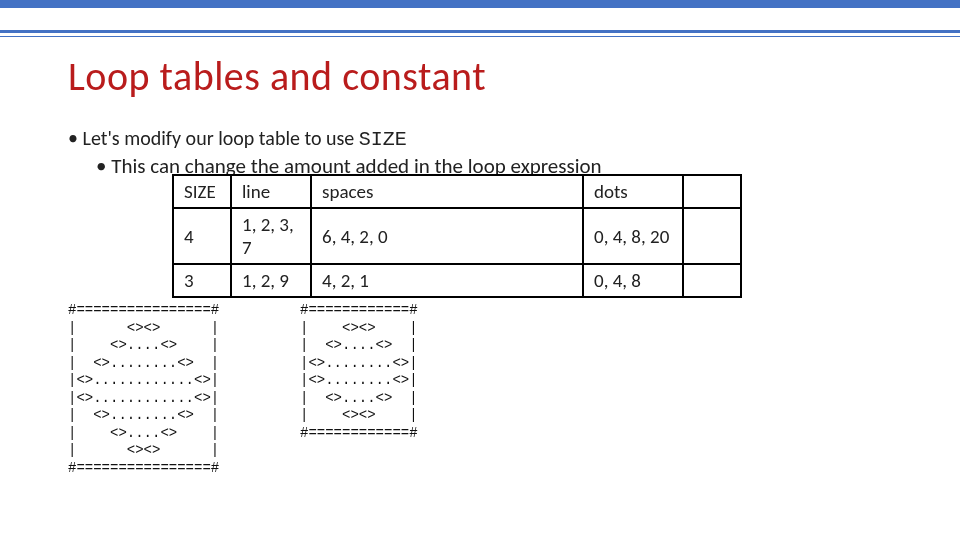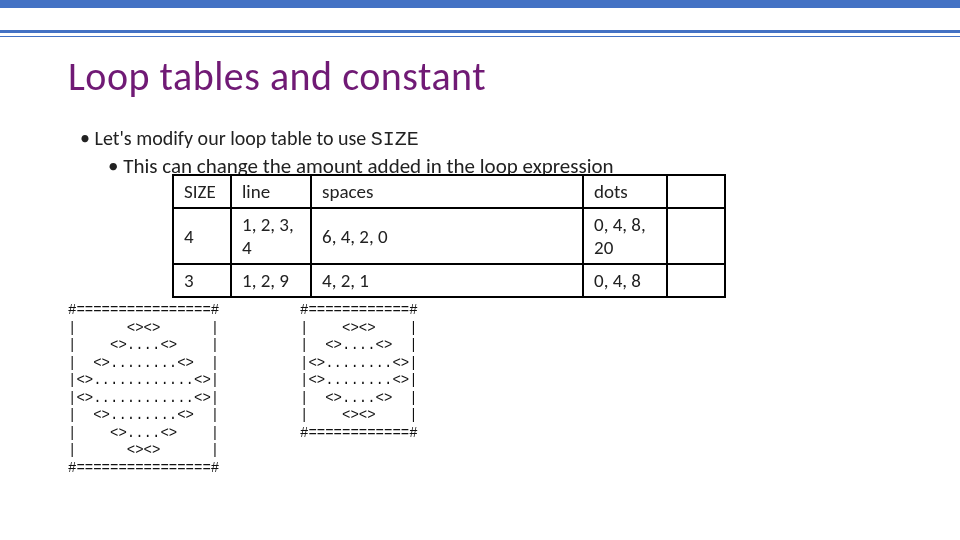--- a/index.html
+++ b/index.html
@@ -1,35 +1,35 @@
 <!DOCTYPE html>
 <html><head>
 <meta charset="utf-8">
 <style>
   * { margin: 0; padding: 0; box-sizing: border-box; }
   html, body { width: 960px; height: 540px; background: #fff; font-family: "Segoe UI", Calibri, Arial, sans-serif; color: #222; }
   .slide { width: 960px; height: 540px; position: relative; }
   .topbar { position: absolute; top: 0; left: 0; right: 0; height: 8px; background: #4472c4; }
   .rule1 { position: absolute; top: 30px; left: 0; right: 0; height: 3px; background: #4472c4; }
   .rule2 { position: absolute; top: 36px; left: 0; right: 0; height: 1px; background: #4472c4; }
-  .title { position: absolute; top: 52px; left: 68px; font-size: 40px; font-weight: 400; color: #701a75; letter-spacing: .5px; }
-  .bullets { position: absolute; top: 126px; left: 80px; font-size: 20px; color: #222; }
+  .title { position: absolute; top: 52px; left: 68px; font-size: 40px; font-weight: 400; color: #b91c1c; letter-spacing: .5px; }
+  .bullets { position: absolute; top: 126px; left: 68px; font-size: 20px; color: #222; }
   .bullets ul { list-style: none; }
   .bullets li.lvl1::before { content: "• "; }
   .bullets li.lvl2 { margin-left: 28px; font-size: 21px; margin-top: 2px; }
   .bullets li.lvl2::before { content: "• "; }
   .mono { font-family: "Courier New", monospace; }
   .tablewrap { position: absolute; top: 174px; left: 172px; }
   table { border-collapse: collapse; }
   table td, table th { border: 2px solid #000; padding: 4px 10px; font-size: 19px; text-align: left; vertical-align: middle; font-weight: 400; }
   table th { font-weight: 400; }
   .col-size   { width: 58px; }
   .col-line   { width: 80px; }
   .col-spaces { width: 272px; }
-  .col-dots   { width: 84px; }
+  .col-dots   { width: 100px; }
   .col-end    { width: 58px; }
   .ascii { position: absolute; top: 302px; font-family: "Courier New", monospace; font-size: 14px; line-height: 1.25; white-space: pre; color: #111; }
   .ascii.left  { left: 68px; }
   .ascii.right { left: 300px; }
 </style>
 </head>
 <body>
 
 <div class="slide">
   <div class="topbar"></div>
@@ -52,21 +52,21 @@
       <tbody>
           <tr>
         <th class="col-size">SIZE</th>
         <th class="col-line">line</th>
         <th class="col-spaces">spaces</th>
         <th class="col-dots">dots</th>
         <th class="col-end"></th>
       </tr>
       <tr>
         <td>4</td>
-        <td>1, 2, 3, 4</td>
+        <td>1, 2, 3, 7</td>
         <td>6, 4, 2, 0</td>
         <td>0, 4, 8, 20</td>
         <td></td>
       </tr>
       <tr>
         <td>3</td>
         <td>1, 2, 9</td>
         <td>4, 2, 1</td>
         <td>0, 4, 8</td>
         <td></td>

